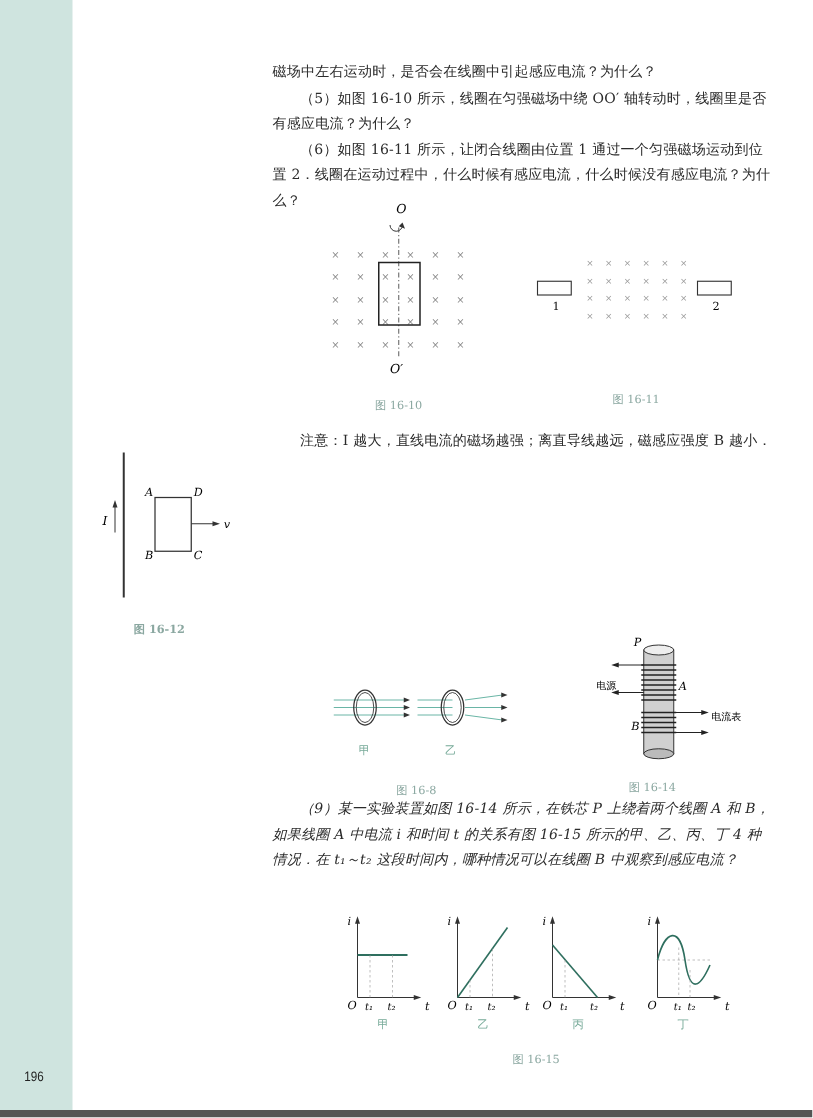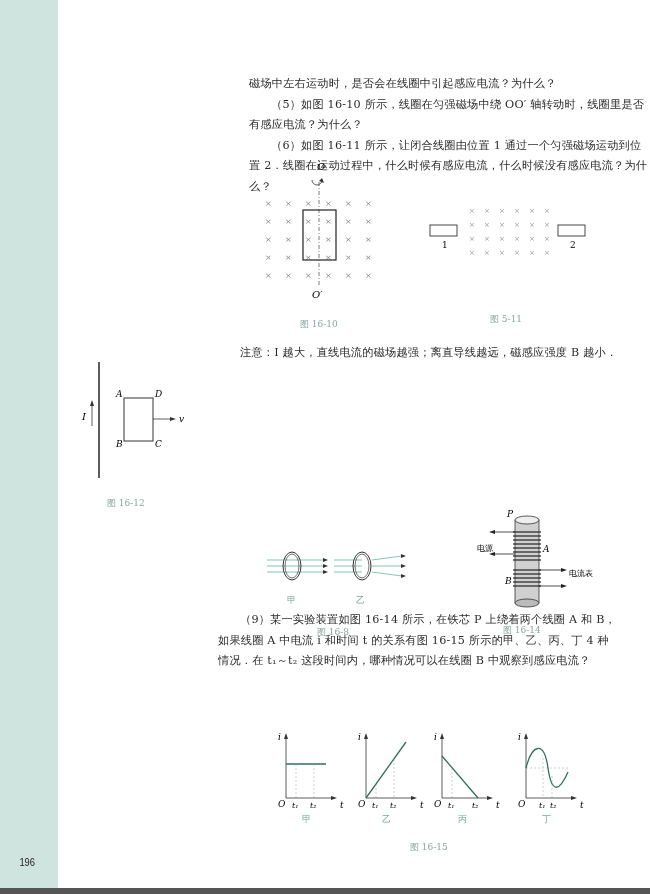--- a/index.html
+++ b/index.html
@@ -36,21 +36,21 @@
   svg { position: absolute; overflow: visible; }
   svg text { font-family: "DejaVu Serif", "Liberation Serif", serif; }
 </style>
 </head>
 <body>
 
 <div class="sidebar"></div>
 <div class="bottom-bar"></div>
 <div class="page-number">196</div>
 
-<div class="text-block" style="top:74px;margin-left:31px;">
+<div class="text-block" style="top:48px;">
   <p>磁场中左右运动时，是否会在线圈中引起感应电流？为什么？</p>
   <p class="indent">（5）如图 16-10 所示，线圈在匀强磁场中绕 OO′ 轴转动时，线圈里是否有感应电流？为什么？</p>
   <p class="indent">（6）如图 16-11 所示，让闭合线圈由位置 1 通过一个匀强磁场运动到位置 2．线圈在运动过程中，什么时候有感应电流，什么时候没有感应电流？为什么？</p>
 </div>
 
 <svg style="left:255px;top:160px;" width="130" height="175">
   <text x="62" y="10" font-size="10" font-style="italic">O</text>
   <path d="M57 20 a5 5 0 1 0 10 0" fill="none" stroke="#333" stroke-width="0.8"></path>
   <polygon points="67,18 69,23 64,21" fill="#333"></polygon>
   <line x1="64" y1="22" x2="64" y2="125" stroke="#444" stroke-width="0.7" stroke-dasharray="4,2,1,2"></line>
@@ -116,37 +116,37 @@
       <text x="104" y="46">×</text>
       <text x="119" y="46">×</text>
     <text x="44" y="60">×</text>
       <text x="59" y="60">×</text>
       <text x="74" y="60">×</text>
       <text x="89" y="60">×</text>
       <text x="104" y="60">×</text>
       <text x="119" y="60">×</text>
   </g>
 </svg>
-<div class="caption" style="left:490px;top:313px;">图 5-11</div>
+<div class="caption" style="left:490px;top:313px;">图 16-11</div>
 
 <svg style="left:80px;top:360px;" width="110" height="120">
   <line x1="19" y1="2" x2="19" y2="118" stroke="#333" stroke-width="1.6"></line>
   <line x1="12" y1="66" x2="12" y2="44" stroke="#333" stroke-width="0.8"></line>
   <polygon points="12,40 10,46 14,46" fill="#333"></polygon>
   <text x="2" y="60" font-size="10" font-style="italic">I</text>
   <rect x="44" y="38" width="29" height="43" fill="none" stroke="#333" stroke-width="1"></rect>
   <text x="36" y="37" font-size="9" font-style="italic">A</text>
   <text x="75" y="37" font-size="9" font-style="italic">D</text>
   <text x="36" y="87" font-size="9" font-style="italic">B</text>
   <text x="75" y="87" font-size="9" font-style="italic">C</text>
   <line x1="73" y1="59" x2="92" y2="59" stroke="#333" stroke-width="0.8"></line>
   <polygon points="96,59 90,57 90,61" fill="#333"></polygon>
   <text x="99" y="62" font-size="9" font-style="italic">v</text>
 </svg>
-<div class="caption" style="left:107px;top:497px;">图 16-12</div>
+<div class="caption" style="left:107px;top:497px;font-weight:bold;">图 16-12</div>
 
 <div class="text-block" style="top:343px;">
   <p class="indent">注意：I 越大，直线电流的磁场越强；离直导线越远，磁感应强度 B 越小．</p>
 </div>
 
 <svg style="left:262px;top:545px;" width="160" height="60">
   <g stroke="#5a9" stroke-width="0.7" fill="none">
     <line x1="5" y1="15" x2="62" y2="15"></line>
       <line x1="5" y1="21" x2="62" y2="21"></line>
       <line x1="5" y1="27" x2="62" y2="27"></line>
@@ -206,21 +206,21 @@
     <polygon points="102,62 96,60 96,64"></polygon>
       <polygon points="102,78 96,76 96,80"></polygon>
   </g>
   <text x="12" y="43" font-size="8">电源</text>
   <text x="78" y="44" font-size="9" font-style="italic">A</text>
   <text x="40" y="76" font-size="9" font-style="italic">B</text>
   <text x="104" y="68" font-size="8">电流表</text>
 </svg>
 <div class="caption" style="left:503px;top:624px;text-align:right;">图 16-14</div>
 
-<div class="text-block" style="top:610px;">
+<div class="text-block" style="top:637px;font-style:italic;">
   <p class="indent">（9）某一实验装置如图 16-14 所示，在铁芯 P 上绕着两个线圈 A 和 B，如果线圈 A 中电流 i 和时间 t 的关系有图 16-15 所示的甲、乙、丙、丁 4 种情况．在 t₁～t₂ 这段时间内，哪种情况可以在线圈 B 中观察到感应电流？</p>
 </div>
 
 <svg style="left:278px;top:730px;" width="72" height="90">
   <line x1="8" y1="68" x2="8" y2="6" stroke="#333" stroke-width="0.8"></line>
     <polygon points="8,3 6,9 10,9" fill="#333"></polygon>
   <line x1="8" y1="68" x2="55" y2="68" stroke="#333" stroke-width="0.8"></line>
     <polygon points="59,68 53,66 53,70" fill="#333"></polygon>
   <line x1="8" y1="34" x2="48" y2="34" stroke="#2f6f5f" stroke-width="1.5"></line>
   <line x1="18" y1="34" x2="18" y2="68" stroke="#999" stroke-width="0.5" stroke-dasharray="2,2"></line>

